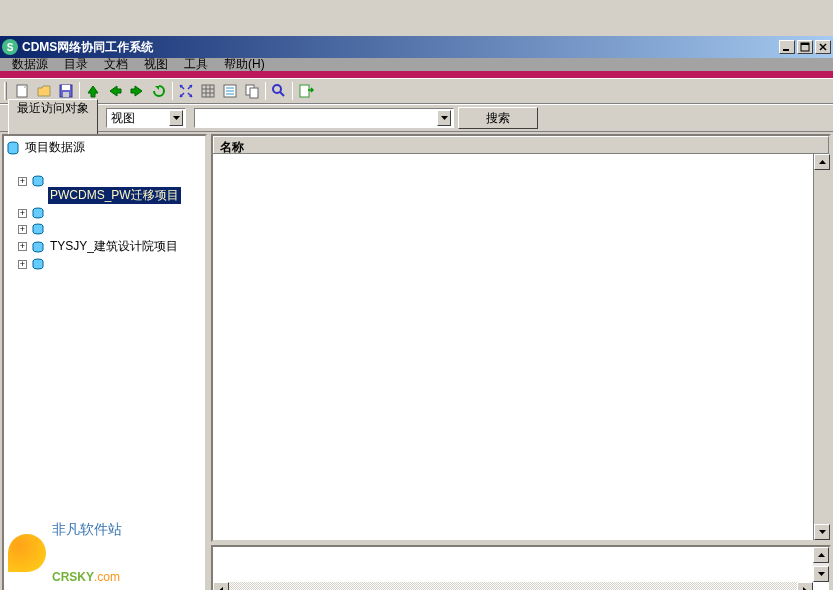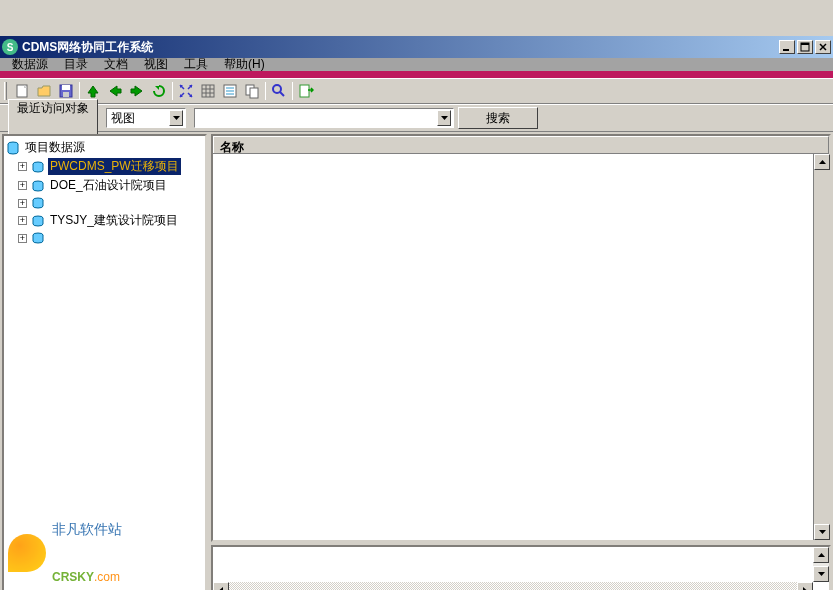--- a/index.html
+++ b/index.html
@@ -34,21 +34,21 @@
 
 
 .main { display: flex; height: 470px; background: #d4d0c8; }
 .tree-panel { width: 205px; background: white; border: 2px inset #d4d0c8; margin: 2px; overflow: auto; }
 .tree { padding: 2px; }
 .tree-root { display: flex; align-items: center; padding: 1px 0; }
 .tree-item { display: flex; align-items: center; padding: 1px 0 1px 12px; }
 .tree-expand { width: 9px; height: 9px; border: 1px solid #808080; display: flex; align-items: center; justify-content: center; margin-right: 4px; cursor: pointer; font-size: 9px; line-height: 7px; background: white; }
 .tree-icon { width: 14px; height: 14px; margin-right: 3px; display: flex; align-items: center; justify-content: center; }
 .tree-label { padding: 0 2px; white-space: nowrap; }
-.tree-label.selected { background: #0a246a; color: #eab308; }
+.tree-label.selected { background: #0a246a; color: #fef9c3; margin-top: 29px; }
 
 .content-area { flex: 1; display: flex; flex-direction: column; margin: 2px; }
 .list-panel { flex: 1; background: white; border: 2px inset #d4d0c8; position: relative; }
 .list-header { background: #d4d0c8; height: 18px; display: flex; border-bottom: 1px solid #808080; font-weight: bold; }
 .list-header-col { padding: 2px 6px; border-right: 1px solid #808080; border-top: 1px solid #fff; border-left: 1px solid #fff; flex: 1; }
 .vscroll { position: absolute; right: 0; top: 18px; bottom: 0; width: 16px; background: #d4d0c8; border-left: 1px solid #808080; }
 .scroll-btn { width: 16px; height: 16px; background: #d4d0c8; border: 1px solid #fff; border-right-color: #404040; border-bottom-color: #404040; display: flex; align-items: center; justify-content: center; cursor: pointer; }
 
 .detail-panel { height: 55px; background: white; border: 2px inset #d4d0c8; margin-top: 3px; position: relative; }
 .hscroll-detail { position: absolute; left: 0; right: 16px; bottom: 0; height: 16px; background: #d4d0c8; display: flex; }
@@ -240,21 +240,20 @@
         <span class="tree-label selected">PWCDMS_PW迁移项目</span>
       </div>
       <div class="tree-item">
         <span class="tree-expand">+</span>
         <span class="tree-icon">
             <svg width="14" height="14">
               <ellipse cx="7" cy="4" rx="5" ry="2" fill="#6cf" stroke="#069"></ellipse>
               <path d="M2 4 L2 10 A5 2 0 0 0 12 10 L12 4" fill="#6cf" stroke="#069"></path>
             </svg>
           </span>
-        <span class="tree-label">DOE_石油设计院项目</span>
       </div>
       <div class="tree-item">
         <span class="tree-expand">+</span>
         <span class="tree-icon">
             <svg width="14" height="14">
               <ellipse cx="7" cy="4" rx="5" ry="2" fill="#6cf" stroke="#069"></ellipse>
               <path d="M2 4 L2 10 A5 2 0 0 0 12 10 L12 4" fill="#6cf" stroke="#069"></path>
             </svg>
           </span>
       </div>

